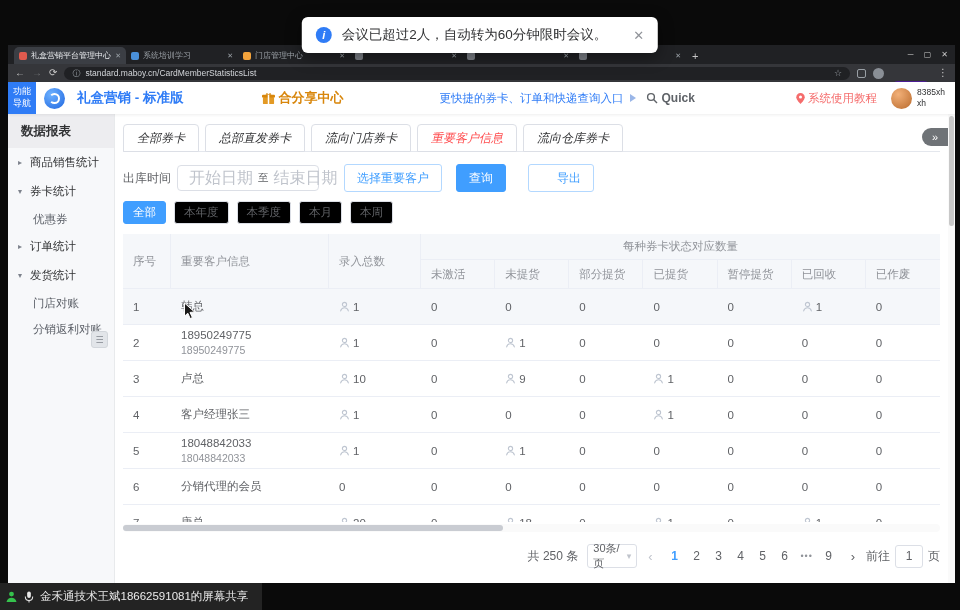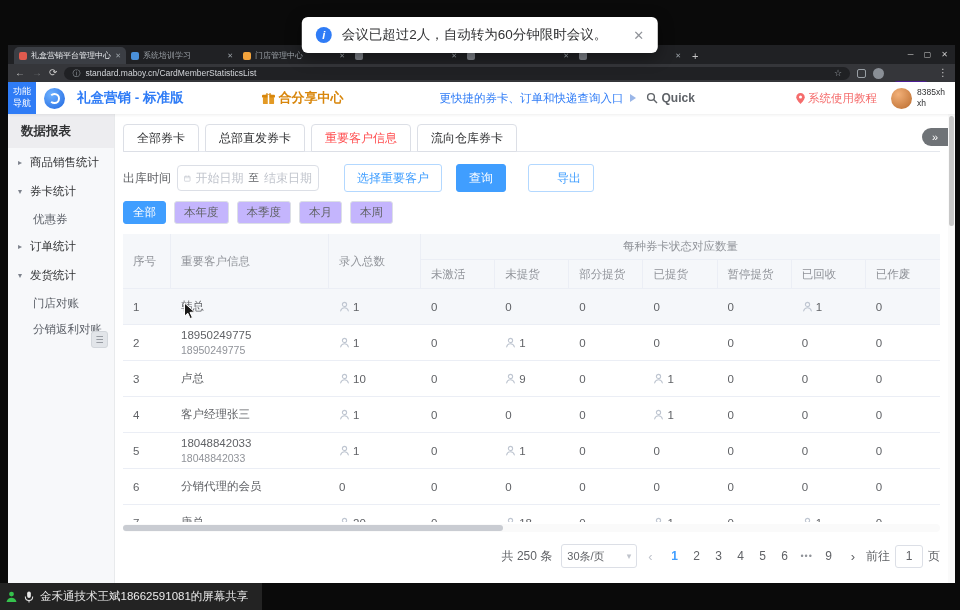--- a/index.html
+++ b/index.html
@@ -76,32 +76,32 @@
   .mtabs-row{display:flex;border-bottom:1px solid #e4e7ed;position:relative;height:28px;flex:none;}
   .mtab{border:1px solid #dcdfe6;border-radius:4px 4px 0 0;background:#fff;padding:0 13px;line-height:26px;height:28px;
     font-size:12px;color:#303133;margin-right:6px;white-space:nowrap;cursor:pointer;}
   .mtab.active{color:#ff4d4f;}
   .expand-pill{position:absolute;right:-8px;top:4px;width:26px;height:18px;background:#6f7377;color:#fff;border-radius:10px 0 0 10px;
     display:flex;align-items:center;justify-content:center;font-size:11px;}
 
   .filter-row{display:flex;align-items:center;margin-top:12px;flex:none;}
   .f-label{font-size:12px;color:#606266;margin-right:6px;white-space:nowrap;}
   .date-range{width:142px;height:26px;border:1px solid #dcdfe6;border-radius:4px;display:flex;align-items:center;padding:0 6px;gap:5px;background:#fff;}
-  .dr-ph{font-size:12px;color:#c0c4cc;white-space:nowrap;}
+  .dr-ph{font-size:16px;color:#c0c4cc;white-space:nowrap;}
   .dr-sep{font-size:10.5px;color:#606266;}
   .btn{height:28px;display:flex;align-items:center;border-radius:3px;font-size:12px;padding:0 12px;cursor:pointer;white-space:nowrap;}
   .btn.outline{background:#fff;border:1px solid #b3d8ff;color:#409eff;}
   .btn.primary{background:#409eff;border:1px solid #409eff;color:#fff;}
   .btn-select{margin-left:25px;}
   .btn-query{margin-left:14px;}
   .btn-export{margin-left:22px;padding-left:28px;}
 
   .quick-row{display:flex;gap:8px;margin-top:9px;flex:none;}
   .qbtn{height:23px;display:flex;align-items:center;padding:0 9px;font-size:11.5px;border:1px solid #dcdfe6;border-radius:3px;
-    background:#c4b5fd;color:#606266;cursor:pointer;white-space:nowrap;}
+    background:#000000;color:#606266;cursor:pointer;white-space:nowrap;}
   .qbtn.active{background:#409eff;border-color:#409eff;color:#fff;}
 
   
   .thead{margin-top:10px;display:grid;grid-template-columns:48px 158px 92px repeat(7,1fr);grid-template-rows:26px 28px;
     background:#f5f7fa;border-bottom:1px solid #ebeef5;flex:none;}
   .th{font-size:11.5px;color:#909399;display:flex;align-items:center;padding-left:10px;border-right:1px solid #ebeef5;}
   .th:last-child{border-right:none;}
   .th.span3{grid-row:1/3;}
   .th.c1{grid-column:1;} .th.c2{grid-column:2;} .th.c3{grid-column:3;}
   .th.group{grid-column:4/11;grid-row:1;justify-content:center;padding-left:0;border-bottom:1px solid #ebeef5;border-right:none;}
@@ -114,21 +114,21 @@
   .cname{font-size:11.5px;color:#606266;line-height:1.2;}
   .csub{font-size:10.5px;color:#909399;line-height:1.2;}
   .cicon{display:flex;align-items:center;}
   .td.link{cursor:pointer;}
 
   .hscroll{height:8px;background:#fafafa;border-radius:4px;margin-top:2px;position:relative;flex:none;}
   .hthumb{position:absolute;left:0;top:1px;height:6px;width:380px;background:#c9ccd2;border-radius:3px;}
 
   
   .pager{display:flex;align-items:center;justify-content:flex-end;gap:9px;margin-top:12px;font-size:12px;color:#606266;flex:none;}
-  .psize{width:76px;height:24px;border:1px solid #dcdfe6;border-radius:3px;display:flex;align-items:center;justify-content:space-between;
+  .psize{width:50px;height:24px;border:1px solid #dcdfe6;border-radius:3px;display:flex;align-items:center;justify-content:space-between;
     padding:0 5px;font-size:11px;color:#606266;background:#fff;}
   .psize .car{color:#c0c4cc;font-size:9px;}
   .parrow{color:#c0c4cc;font-size:13px;padding:0 2px;}
   .parrow.on{color:#606266;}
   .pages{display:flex;}
   .pg{min-width:22px;height:22px;display:flex;align-items:center;justify-content:center;color:#606266;cursor:pointer;}
   .pg.active{color:#409eff;font-weight:bold;}
   .pg.ell{color:#909399;letter-spacing:1px;font-size:9px;}
   .goto{display:flex;align-items:center;gap:5px;}
   .goto-input{width:28px;height:23px;border:1px solid #dcdfe6;border-radius:3px;text-align:center;font-size:12px;color:#606266;outline:none;
@@ -284,23 +284,24 @@
               </div>
             </div>
           <div class="side-handle">
             <span>☰</span>
           </div>
         </aside>
 
         <section class="main">
 
           <div class="mtabs-row">
-            <div id="mtabs" style="display:flex;">
+            <div id="mtabs" style="display:flex;font-style:italic;">
                 <div class="mtab">全部券卡</div>
                 <div class="mtab">总部直发券卡</div>
+                <div class="mtab">流向门店券卡</div>
                 <div class="mtab active">重要客户信息</div>
                 <div class="mtab">流向仓库券卡</div>
               </div>
             <div class="expand-pill">»</div>
           </div>
 
           <div class="filter-row">
             <span class="f-label">出库时间</span>
             <div class="date-range">
               <svg width="11" height="11" viewBox="0 0 12 12">

